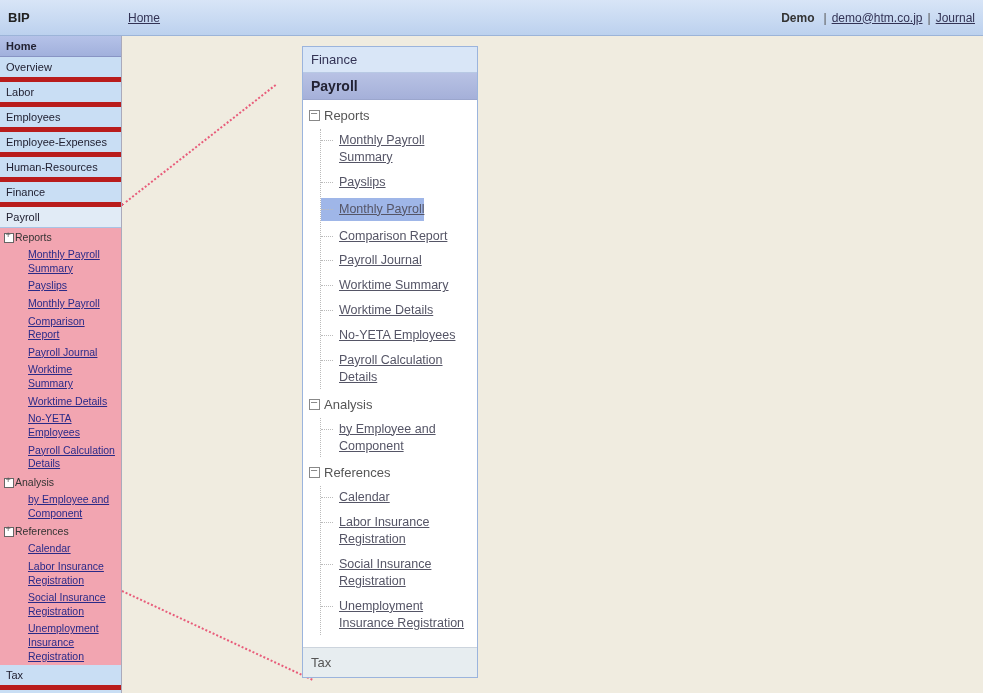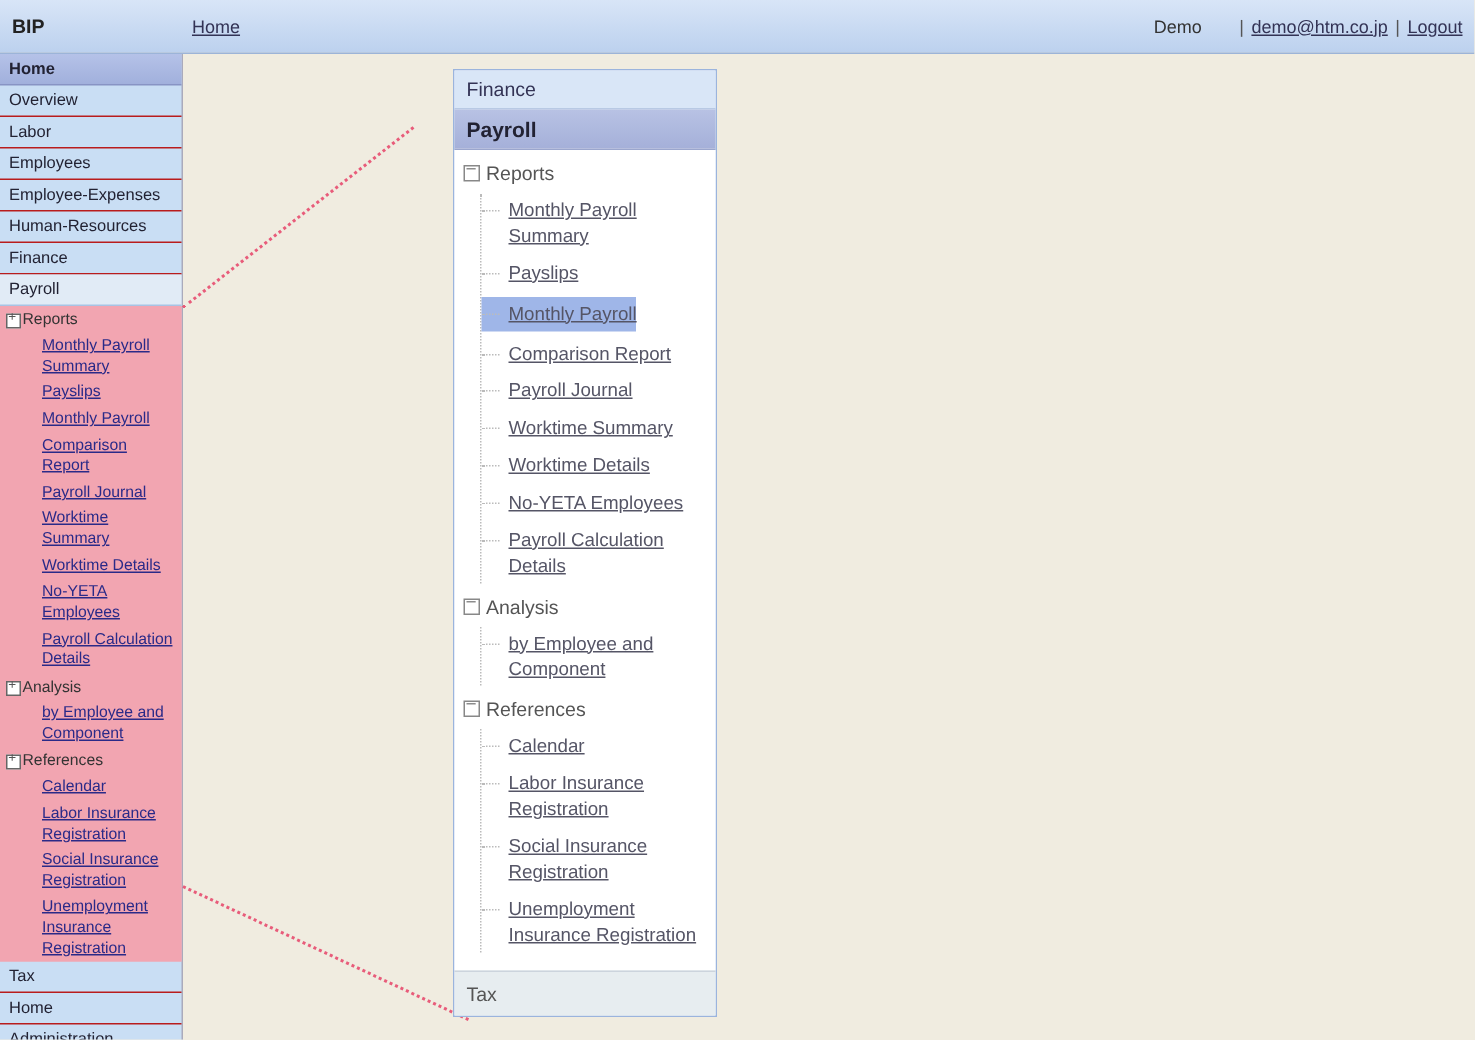--- a/index.html
+++ b/index.html
@@ -17,35 +17,35 @@
     background: linear-gradient(#d8e5f7, #bcd1ee);
     border-bottom: 1px solid #9cb4d8;
     display: flex;
     align-items: center;
     padding: 13px 8px;
     font-size: 12px;
   }
   .header .app-title { font-weight: bold; font-size:13px; color:#222; width: 120px; }
   .header .home-link { color:#335; text-decoration: underline; cursor:pointer; }
   .header .spacer { flex: 1; }
-  .header .user { font-weight: normal; margin-right: 20px; }
+  .header .user { font-weight: bold; margin-right: 4px; }
   .header .sep { margin: 0 5px; color:#555; }
   .header .email, .header .logout { color:#335; text-decoration: underline; cursor:pointer;text-align:right; }
 
   .main { display: flex; height: calc(100% - 22px); }
 
   .sidebar {
     width: 122px;
     background: #c9def4;
     border-right: 1px solid #aab;
     font-size: 11px;
   }
   .sidebar .nav-item {
     padding: 4px 6px;
-    border-bottom: 1px solid #b91c1c;
+    border-bottom: 5px solid #b91c1c;
     cursor: pointer;
     color: #223;
     white-space: nowrap;
     overflow: hidden;
     text-overflow: ellipsis;
   }
   .sidebar .nav-item.home-header {
     background: linear-gradient(#b5c2e8, #a1b0dc);
     font-weight: bold;
     border-bottom: 1px solid #8894c4;
@@ -191,21 +191,21 @@
 <body>
 
 <div class="header">
   <div class="app-title">BIP</div>
   <div class="home-link">Home</div>
   <div class="spacer"></div>
   <span class="user">Demo</span>
   <span class="sep">|</span>
   <span class="email">demo@htm.co.jp</span>
   <span class="sep">|</span>
-  <span class="logout">Logout</span>
+  <span class="logout">Journal</span>
 </div>
 
 <div class="main">
   <div class="sidebar">
     <div class="nav-item home-header">Home</div>
     <div class="nav-item">Overview</div>
     <div class="nav-item">Labor</div>
     <div class="nav-item">Employees</div>
     <div class="nav-item">Employee-Expenses</div>
     <div class="nav-item">Human-Resources</div>

